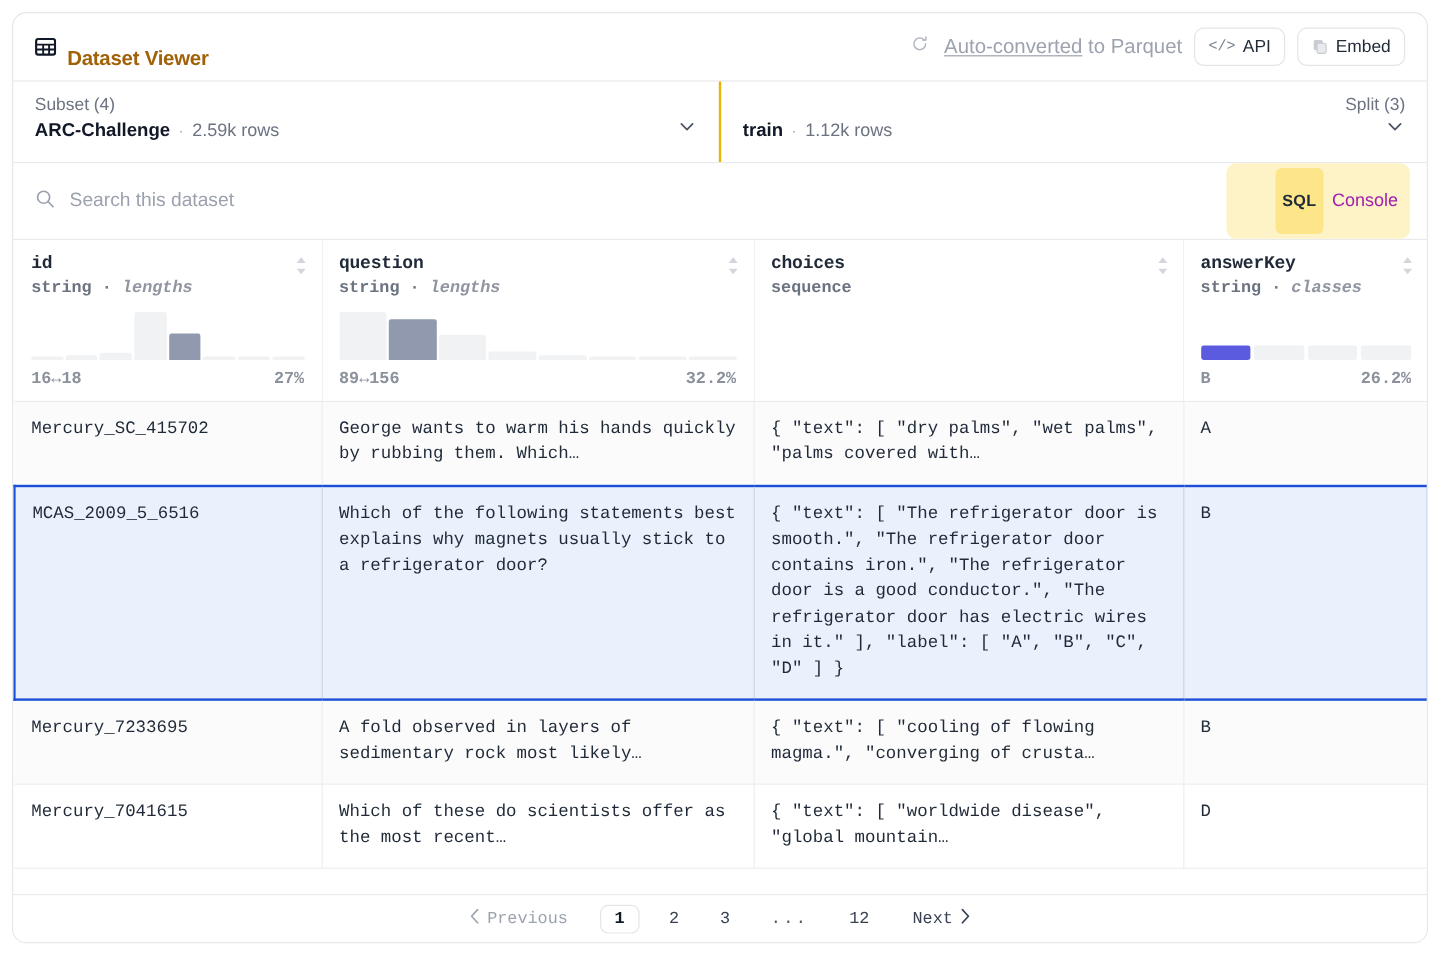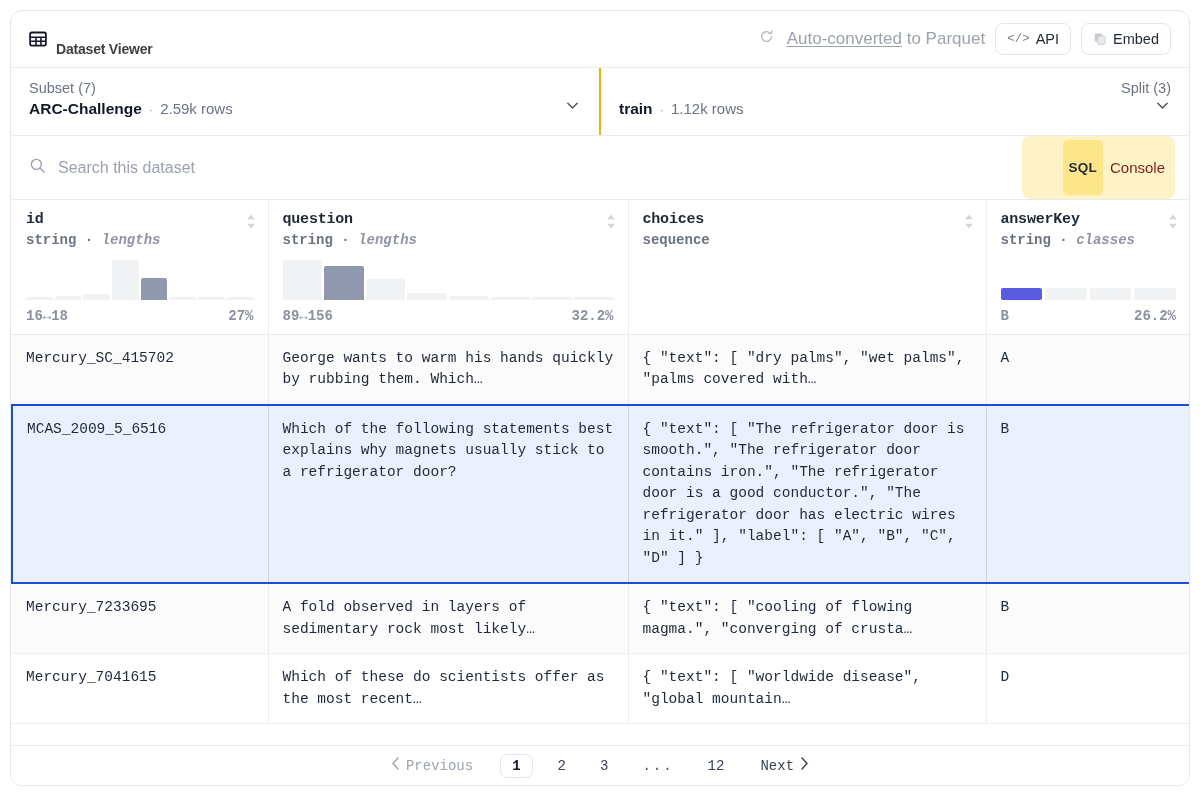--- a/index.html
+++ b/index.html
@@ -25,21 +25,21 @@
   .vc-header {
     height: 57px;
     flex: 0 0 57px;
     display: flex;
     align-items: center;
     padding: 0 18px;
     border-bottom: 1px solid #e9eaec;
   }
   .vc-title-wrap { display: flex; align-items: center; gap: 9px; }
   .vc-title {
-    font-size: 14px; font-weight: bold; color: #404040;
+    font-size: 17px; font-weight: bold; color: #a16207;
     letter-spacing: -0.2px;
     margin-top: 20px;
   }
   .grid-icon { width: 18px; height: 18px; display:block; }
   .vc-header-right {
     margin-left: auto;
     display: flex; align-items: center; gap: 10px;
   }
   .autoconv {
     display: flex; align-items: flex-start; gap: 13px;
@@ -122,21 +122,21 @@
   .sql-badge {
     background: #fde68a;
     color: #1f2937;
     font-weight: bold;
     font-size: 13.5px;
     padding: 20px 6px;
     border-radius: 5px;
     letter-spacing: 0.2px;
     margin-left: 36px;
   }
-  .sql-label { font-size: 15px; color: #7f1d1d; }
+  .sql-label { font-size: 15px; color: #a21caf; }
 
   
   .table-wrap { flex: 1 1 auto; overflow: hidden; position: relative; }
   table.dv { border-collapse: collapse; table-layout: fixed; width: 100%; }
   table.dv th, table.dv td { vertical-align: top; }
 
   thead th {
     background: #ffffff;
     border-bottom: 1px solid #e9eaec;
     border-right: 1px solid #eceef0;
@@ -276,21 +276,21 @@
           </svg>
         </span>
         <span>Embed</span>
       </div>
 
     </div>
   </div>
 
   <div class="selectors">
     <div class="sel">
-      <span class="sel-label">Subset (7)</span>
+      <span class="sel-label">Subset (4)</span>
       <span class="sel-value-row">
         <span class="sel-value">ARC-Challenge</span>
         <span class="sel-dot">·</span>
         <span class="sel-rows">2.59k rows</span>
       </span>
       <span>
         <svg class="chev" viewBox="0 0 20 20" fill="none" xmlns="http://www.w3.org/2000/svg">
           <path d="M4.5 7.5 10 13l5.5-5.5" stroke="#4b5563" stroke-width="1.7" stroke-linecap="round" stroke-linejoin="round"></path>
         </svg>
       </span>

